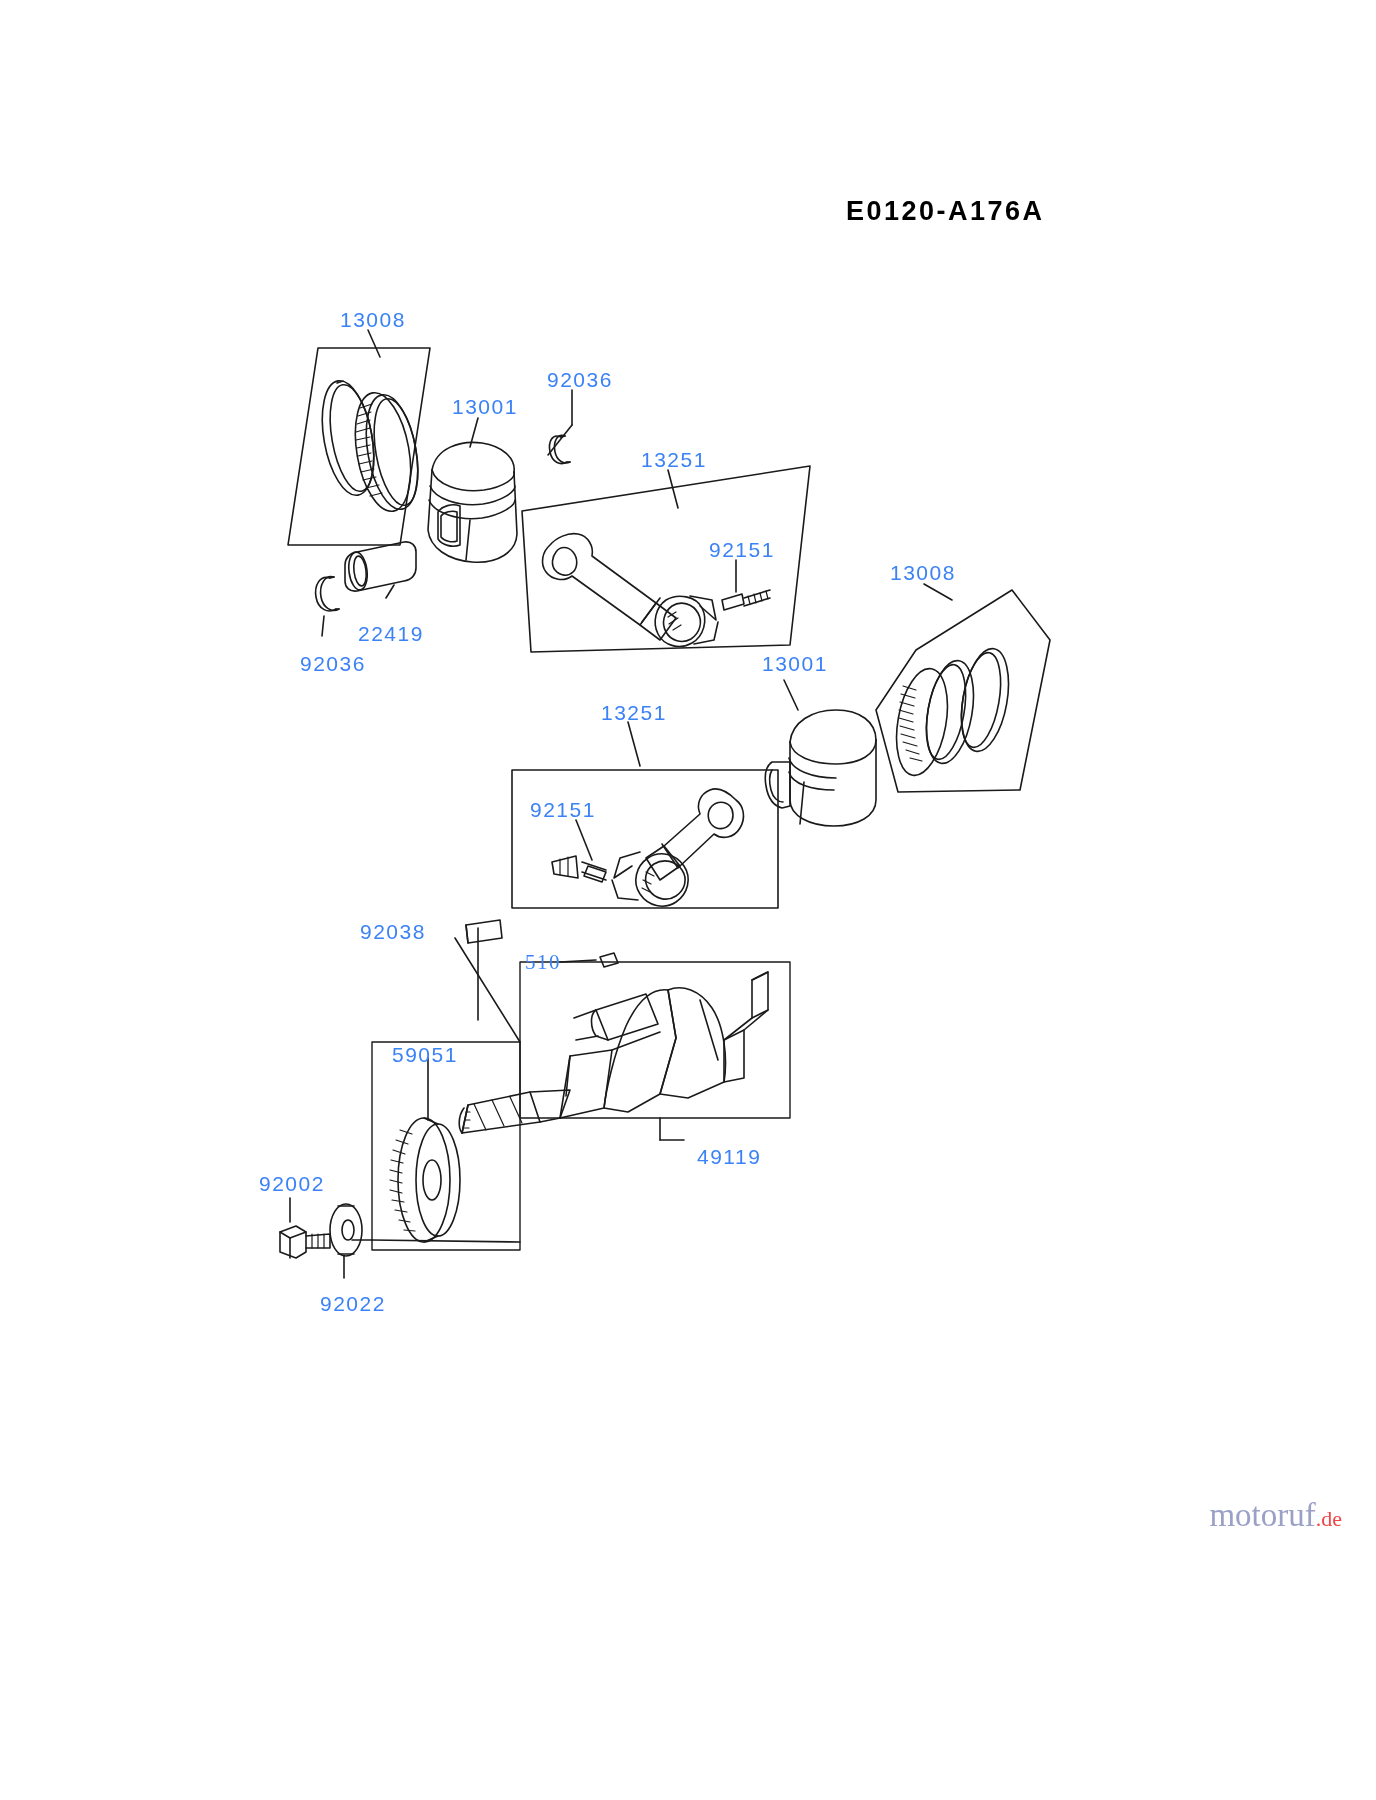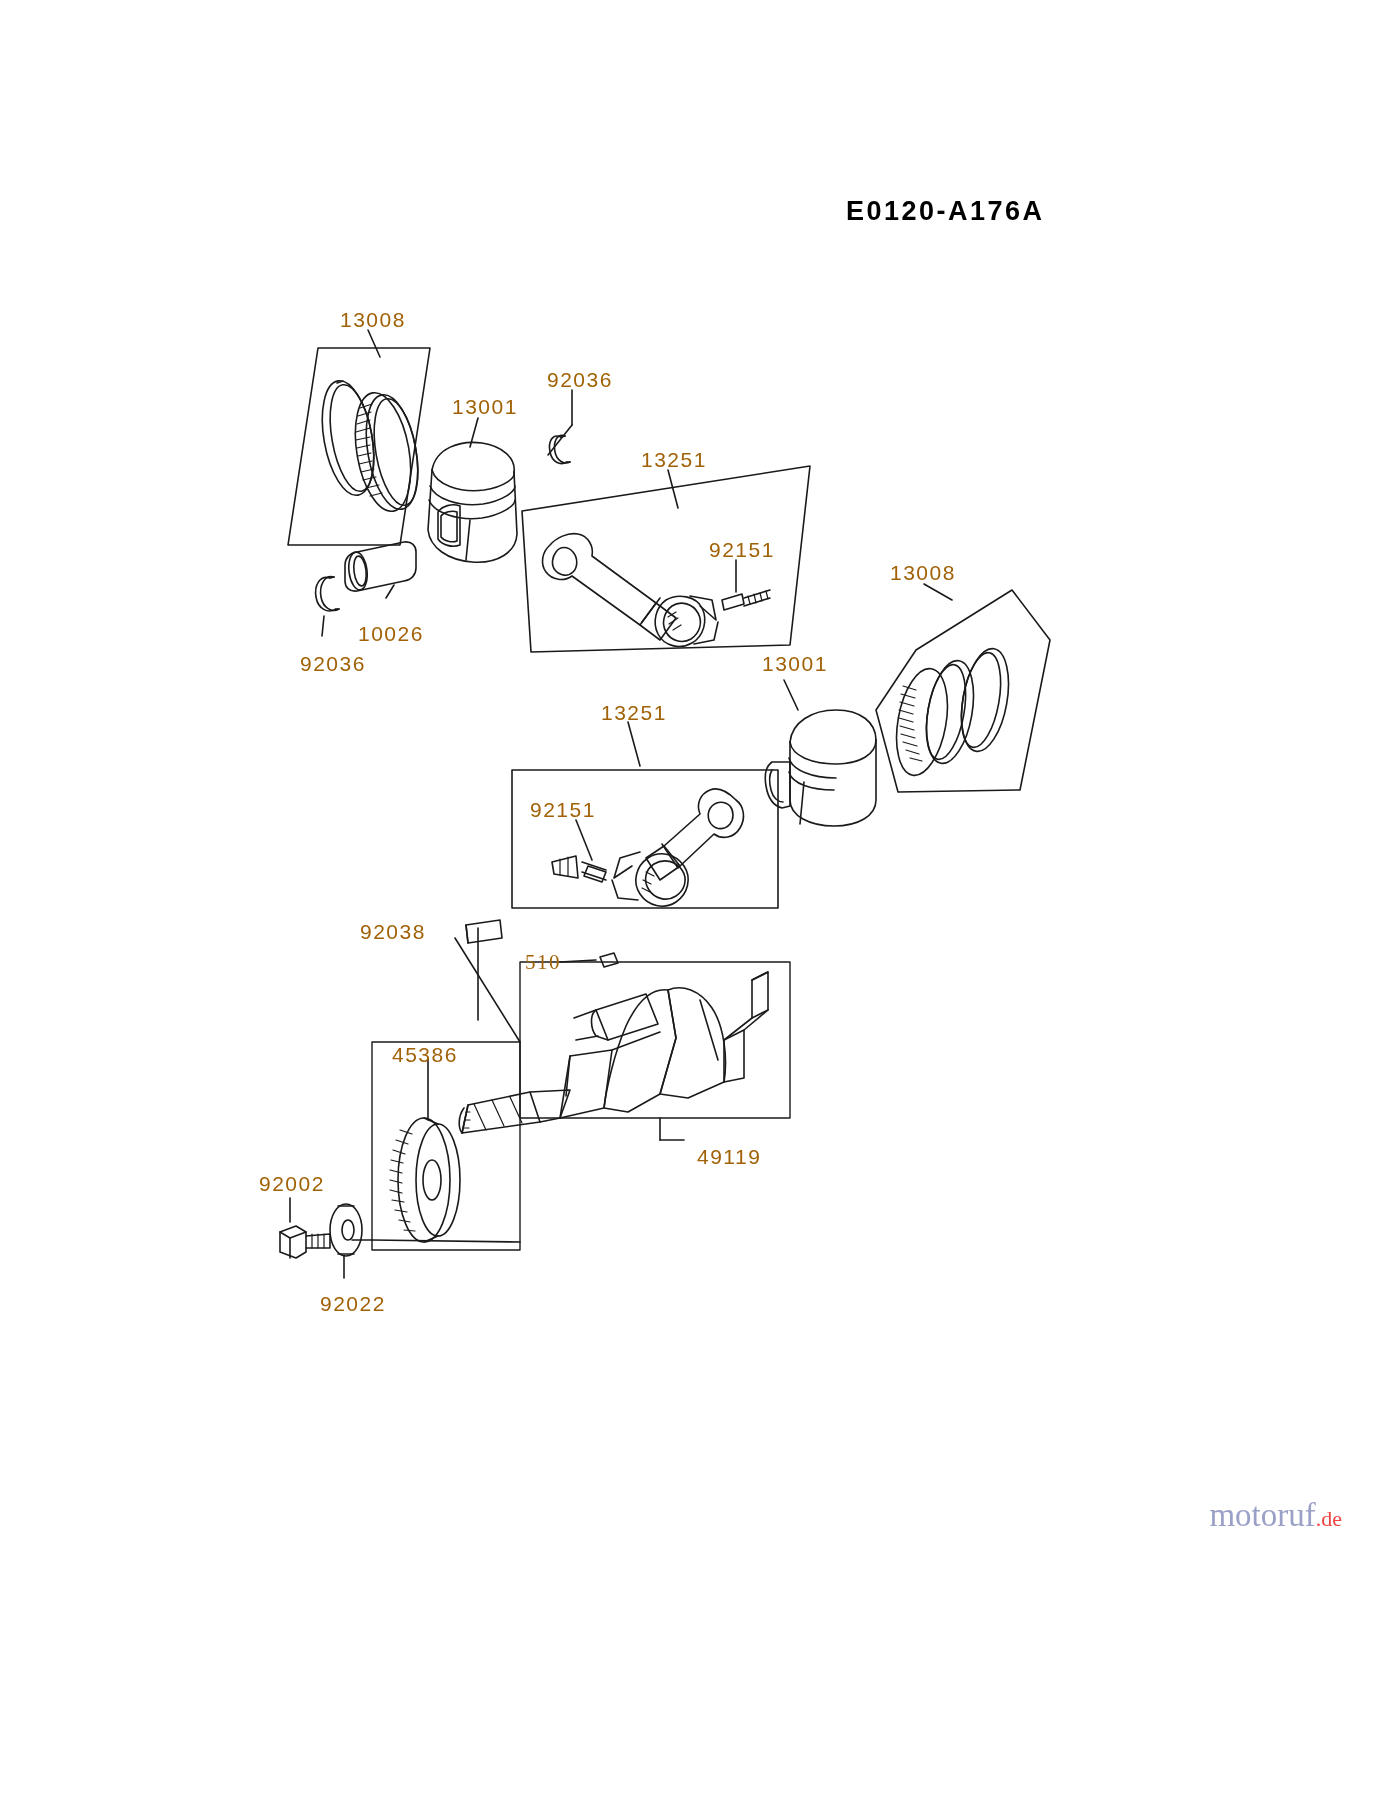--- a/index.html
+++ b/index.html
@@ -18,21 +18,21 @@
     position: absolute;
     left: 0; top: 0;
     width: 1376px;
     height: 1552px;
   }
   .lbl {
     position: absolute;
     font-family: "Liberation Sans", sans-serif;
     font-size: 21px;
     letter-spacing: 1.5px;
-    color: #a16207;
+    color: #3b82f6;
     white-space: nowrap;
   }
   .diagram-code {
     position: absolute;
     font-family: "Liberation Sans", sans-serif;
     font-size: 27px;
     font-weight: bold;
     letter-spacing: 2.5px;
     color: #000;
     white-space: nowrap;
@@ -333,27 +333,27 @@
   </svg>
 
   <div class="diagram-code" style="left:846px; top:196px;">E0120-A176A</div>
 
   <div class="lbl" style="left:340px;  top:308px;">13008</div>
   <div class="lbl" style="left:547px;  top:368px;">92036</div>
   <div class="lbl" style="left:452px;  top:395px;">13001</div>
   <div class="lbl" style="left:641px;  top:448px;">13251</div>
   <div class="lbl" style="left:709px;  top:538px;">92151</div>
   <div class="lbl" style="left:890px;  top:561px;">13008</div>
-  <div class="lbl" style="left:358px;  top:622px;">10026</div>
+  <div class="lbl" style="left:358px;  top:622px;">22419</div>
   <div class="lbl" style="left:300px;  top:652px;">92036</div>
   <div class="lbl" style="left:762px;  top:652px;">13001</div>
   <div class="lbl" style="left:601px;  top:701px;">13251</div>
   <div class="lbl" style="left:530px;  top:798px;">92151</div>
   <div class="lbl" style="left:360px;  top:920px;">92038</div>
   <div class="lbl" style="left:525px;  top:950px;font-family:Liberation Serif, serif;">510</div>
-  <div class="lbl" style="left:392px;  top:1043px;">45386</div>
+  <div class="lbl" style="left:392px;  top:1043px;">59051</div>
   <div class="lbl" style="left:697px;  top:1145px;">49119</div>
   <div class="lbl" style="left:259px;  top:1172px;">92002</div>
   <div class="lbl" style="left:312px;  top:1292px;margin-left:8px;">92022</div>
 
   <div class="watermark"><span>motoruf</span><span class="wm-de">.de</span></div>
 
 </div>
 
 </body></html>

